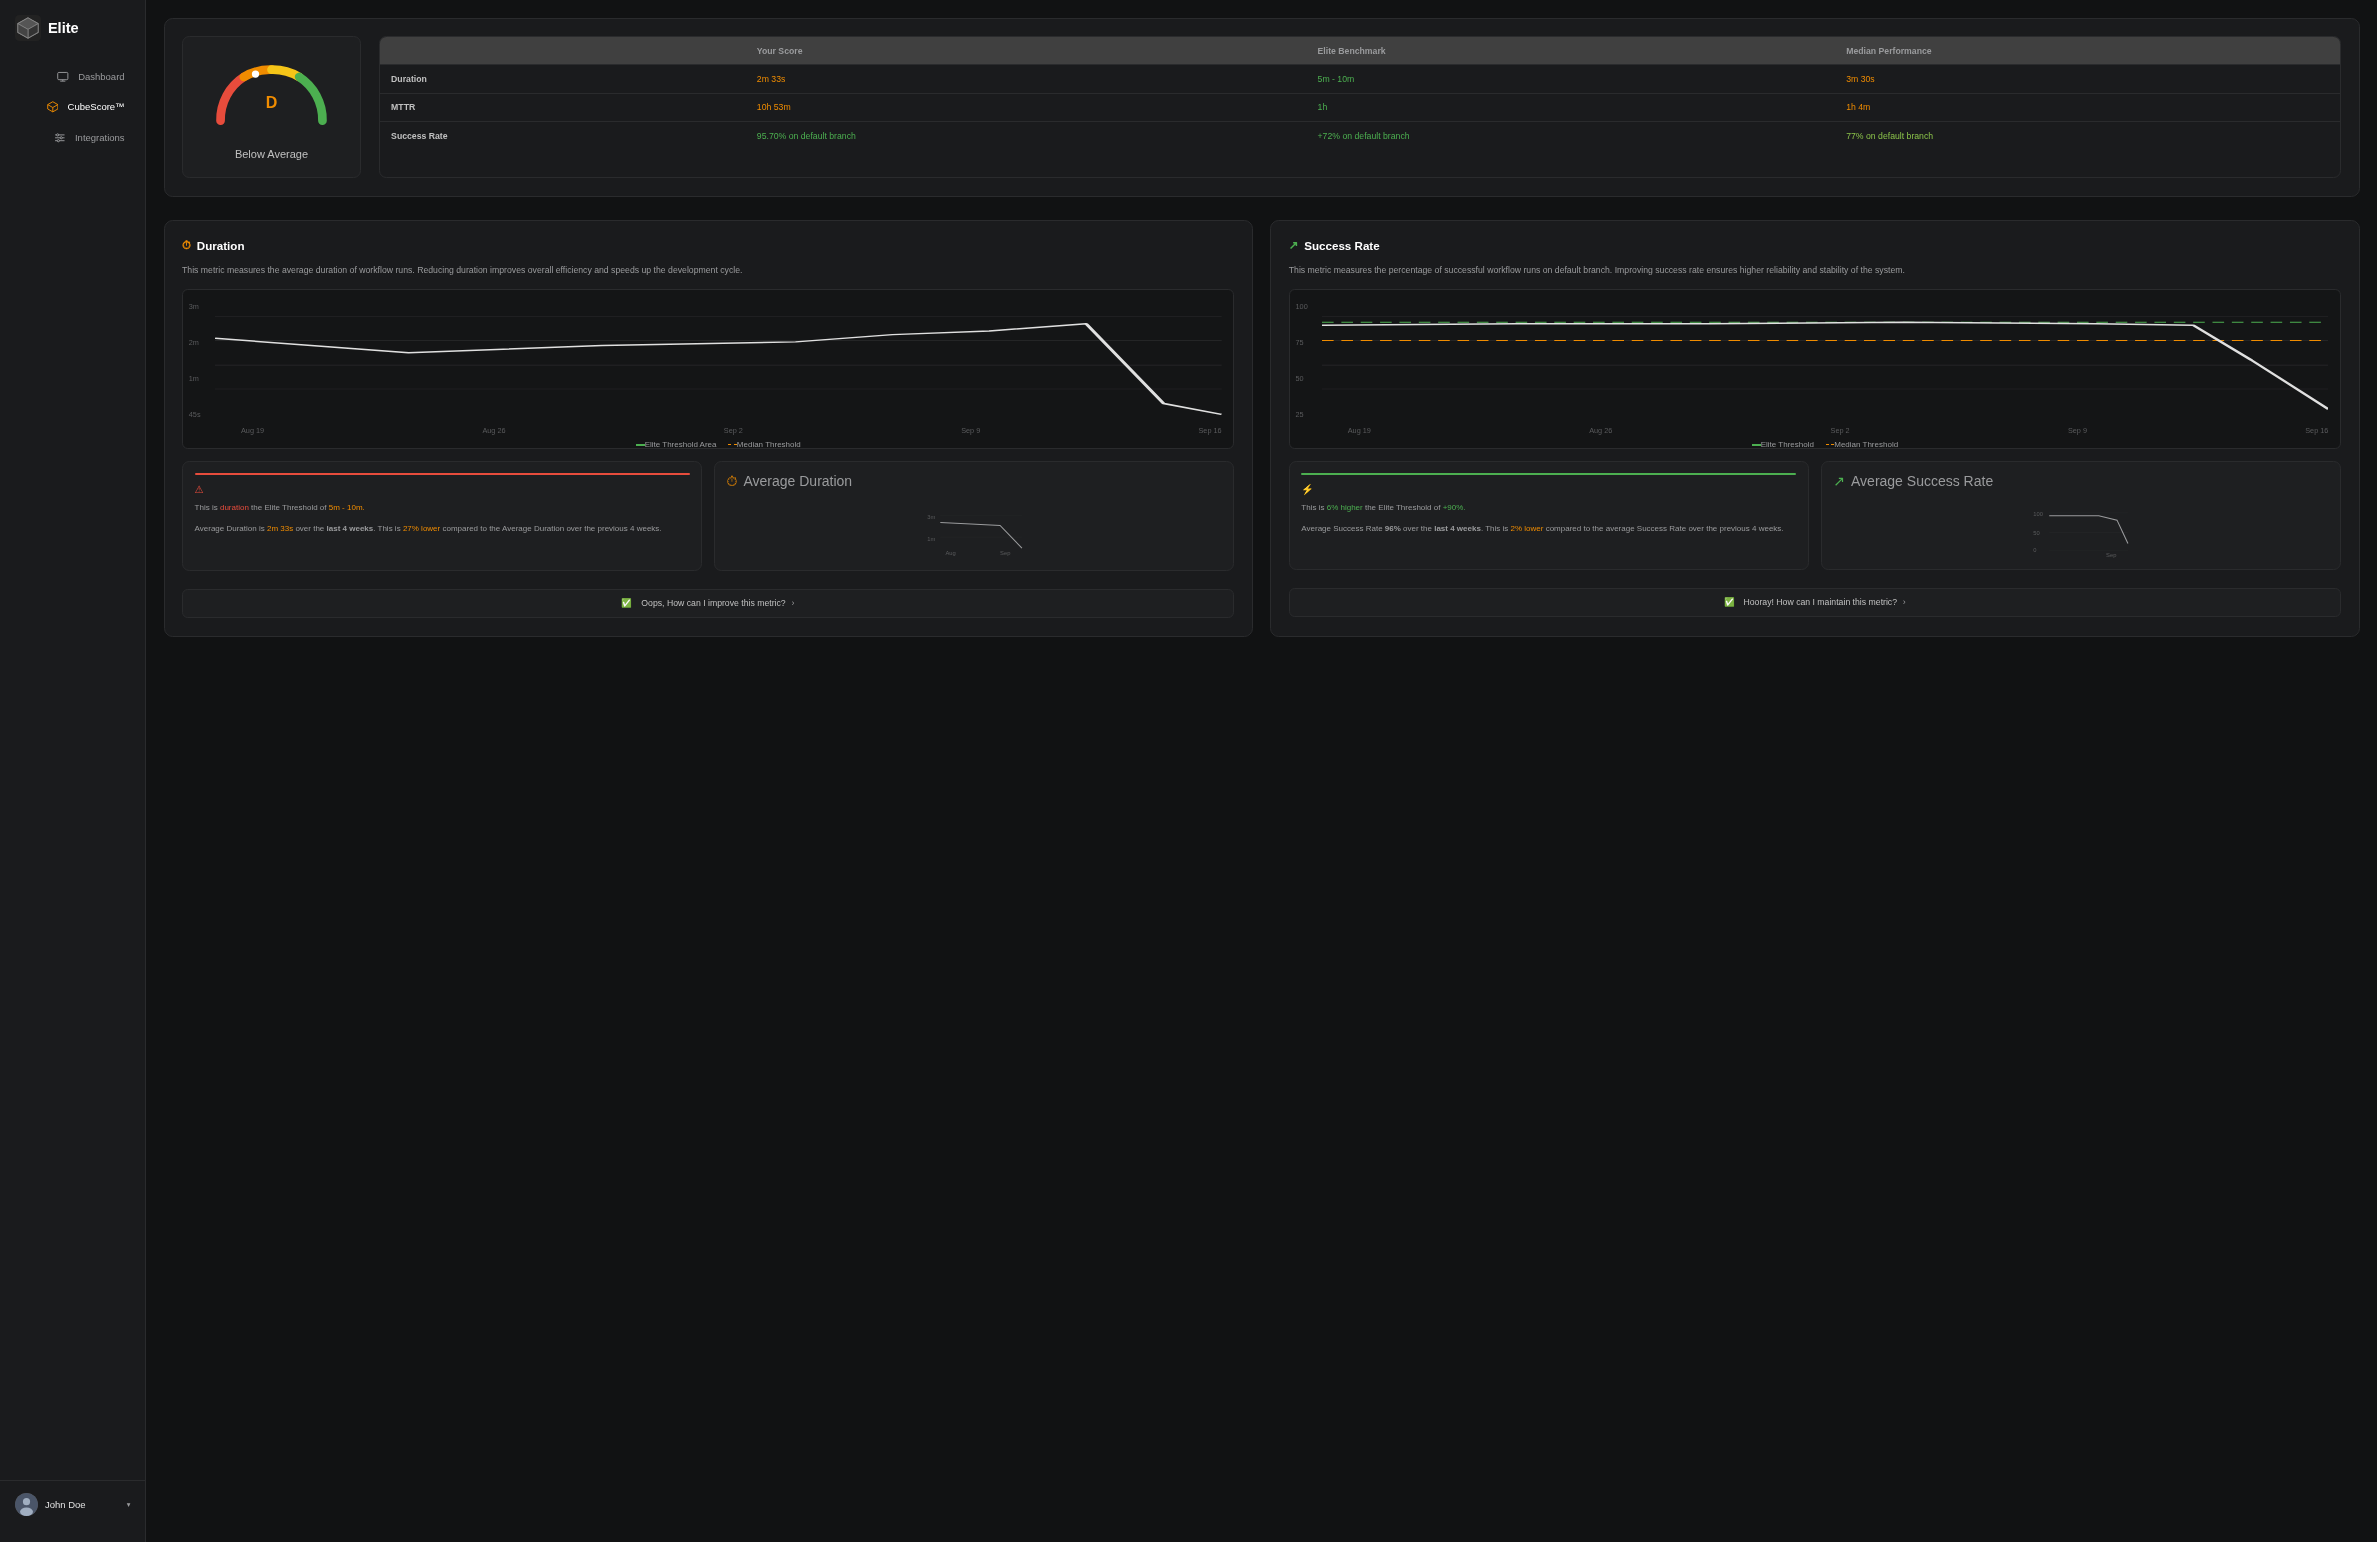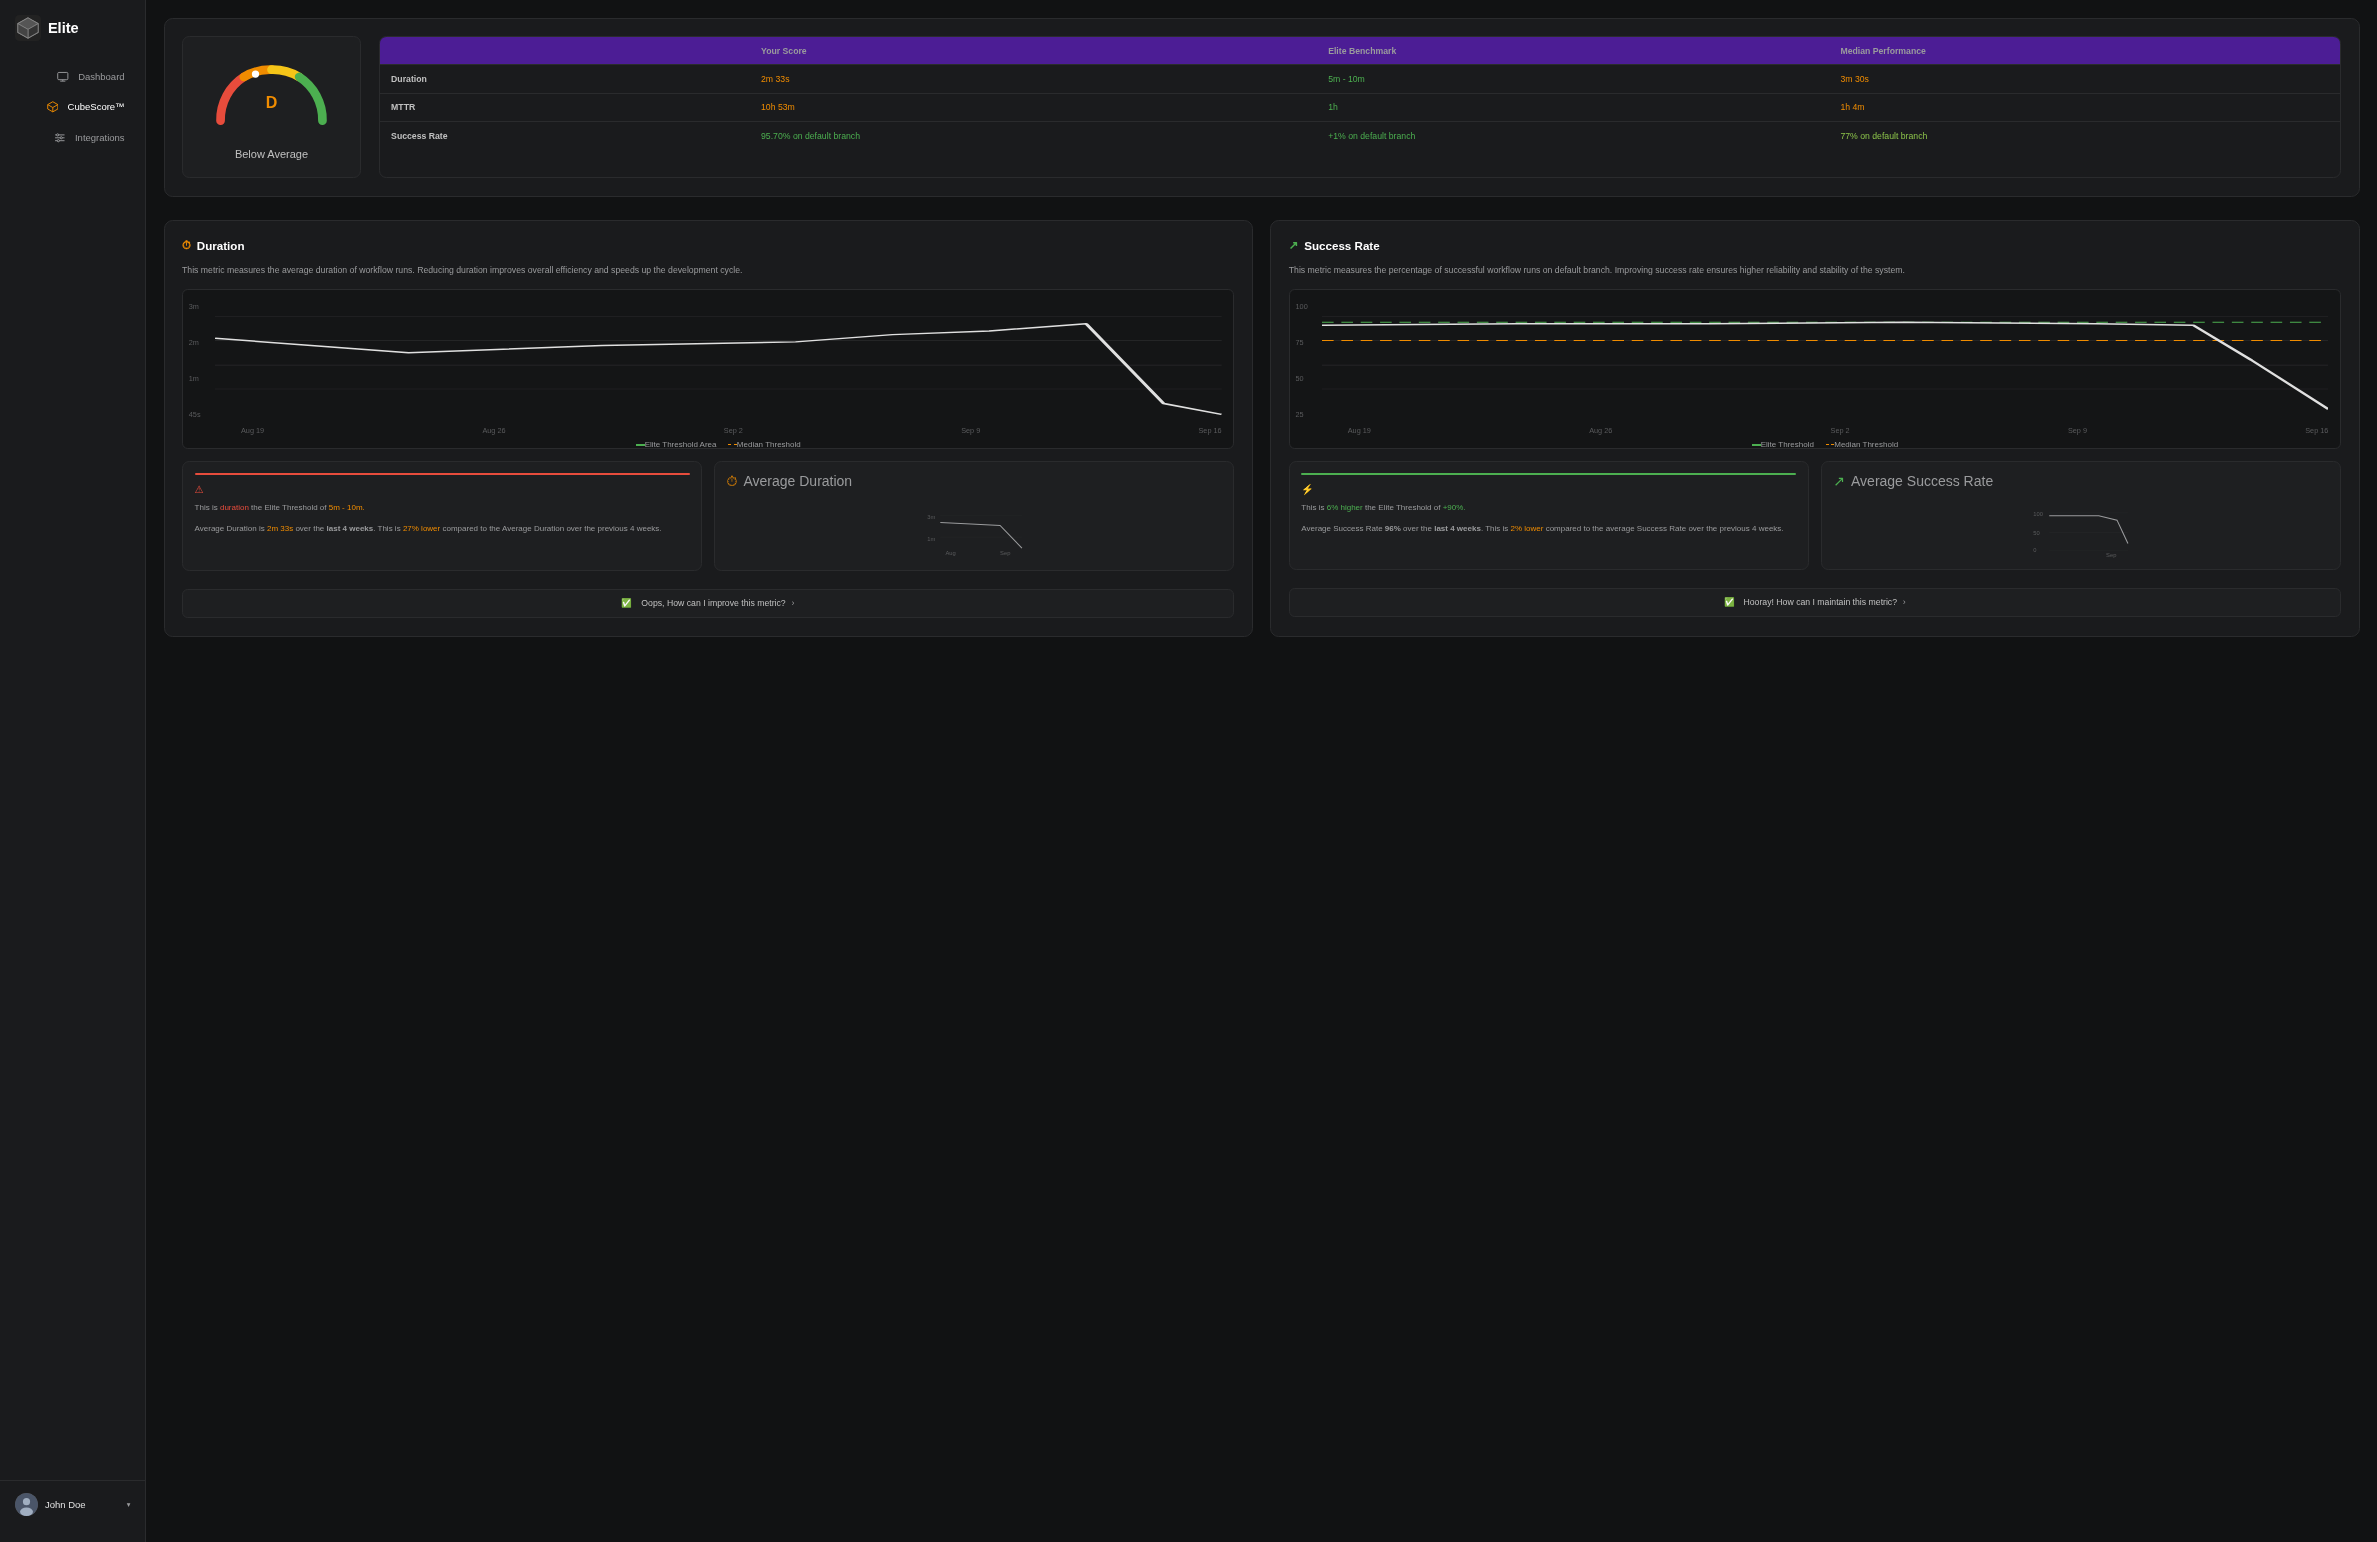--- a/index.html
+++ b/index.html
@@ -122,21 +122,21 @@
     .score-table table {
       width: 100%;
       border-collapse: collapse;
     }
     .score-table th {
       padding: 8.7px 11.6px;
       text-align: left;
       font-size: 8.7px;
       font-weight: 600;
       color: #9a9b9d;
-      background: #4c1d95;
+      background: #404040;
       border-bottom: 0.7px solid #2a2b2d;
     }
     .score-table td {
       padding: 8.7px 11.6px;
       font-size: 8.7px;
       border-bottom: 0.7px solid #2a2b2d;
       background: #1a1b1d;
     }
     .score-table tr:last-child td { border-bottom: none; }
     .score-table .row-label { color: #c0c0c0; font-weight: 600; }
@@ -366,21 +366,21 @@
           </tr>
           <tr>
             <td class="row-label">MTTR</td>
             <td class="orange">10h 53m</td>
             <td class="green">1h</td>
             <td class="orange">1h 4m</td>
           </tr>
           <tr>
             <td class="row-label">Success Rate</td>
             <td class="green">95.70% on default branch</td>
-            <td class="green">+1% on default branch</td>
+            <td class="green">+72% on default branch</td>
             <td class="yellow-green">77% on default branch</td>
           </tr>
         </tbody>
       </table>
     </div>
   </div>
 
   <div class="metrics-grid">
 
     <div class="metric-section">

